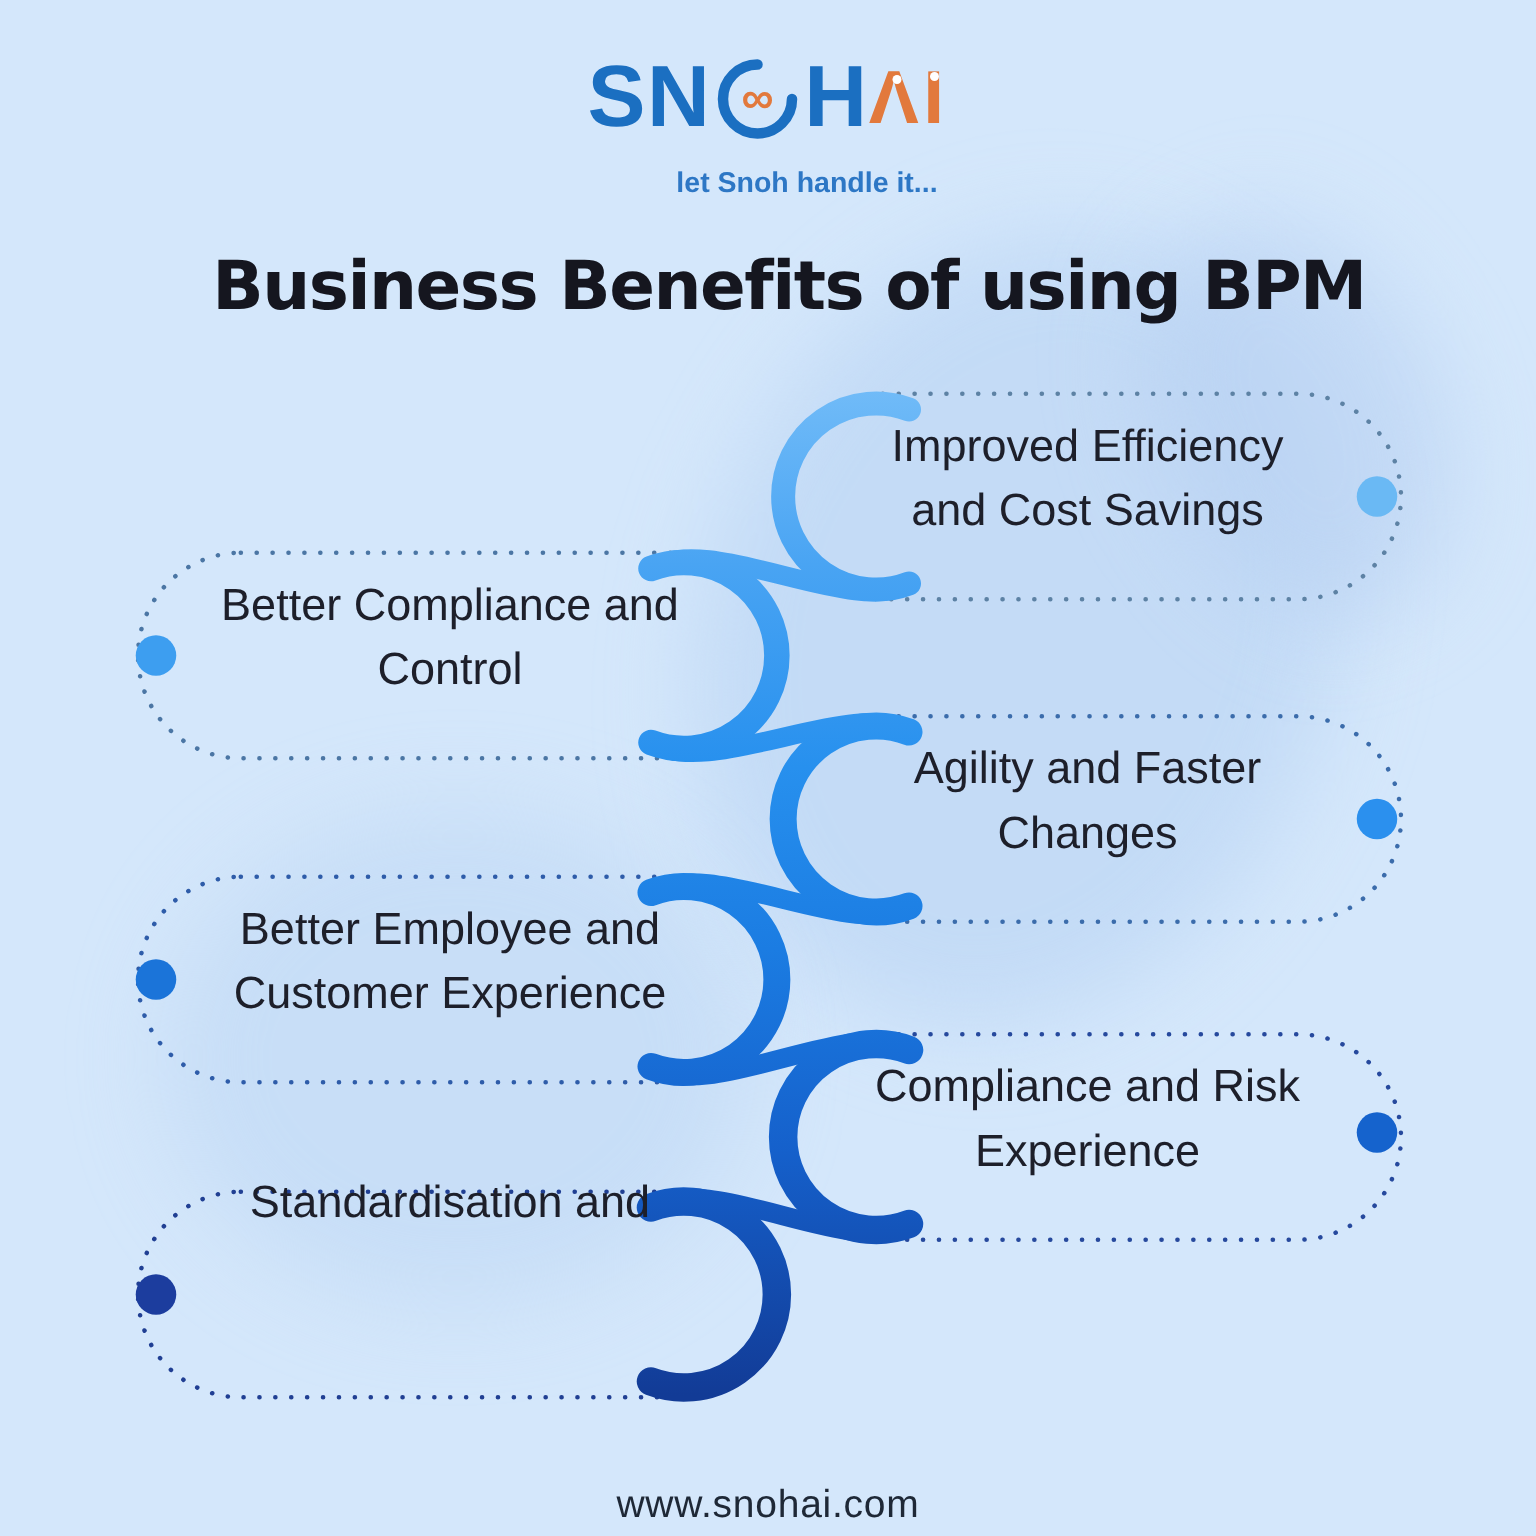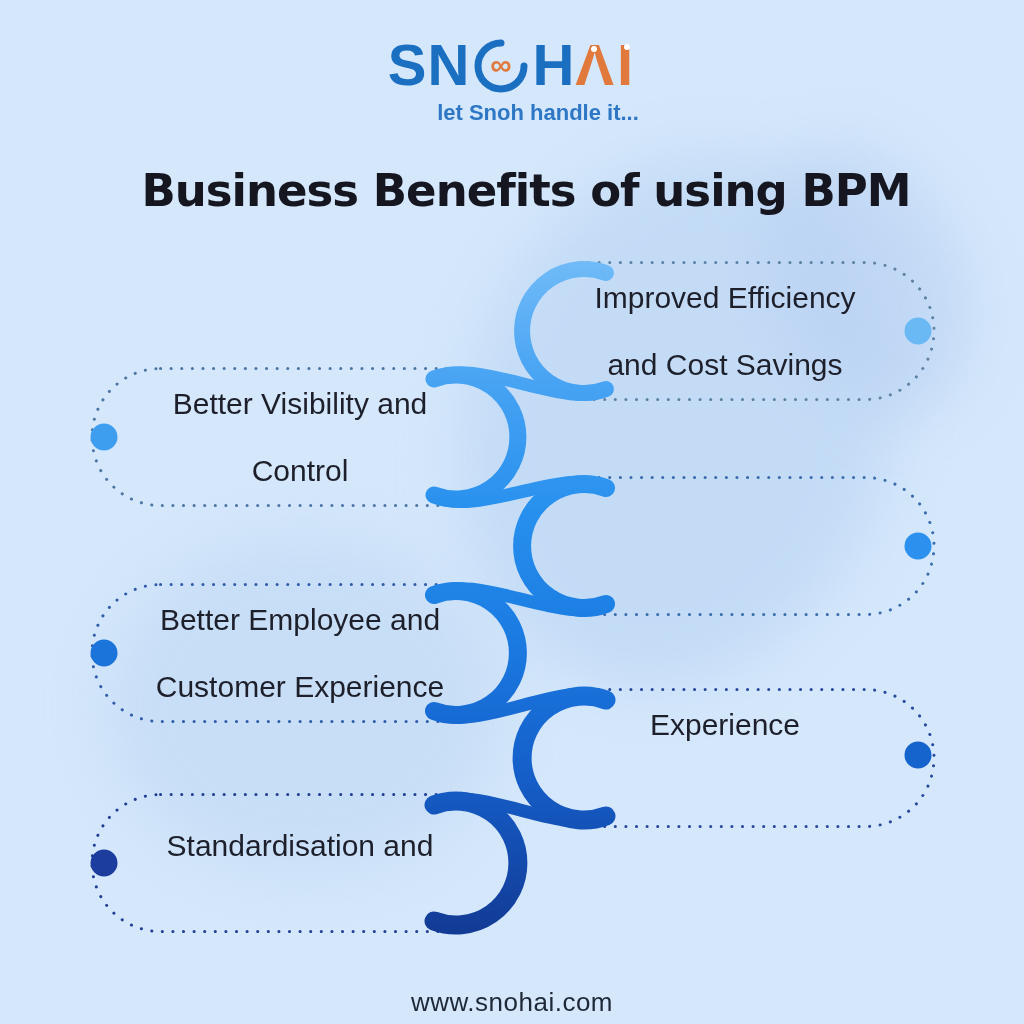--- a/index.html
+++ b/index.html
@@ -19,42 +19,42 @@
   .blob1{top:150px;left:470px;width:420px;height:540px;background:rgba(183,209,242,.55);transform:rotate(18deg);}
   .blob2{top:540px;left:110px;width:390px;height:330px;background:rgba(188,213,244,.5);}
   .blob3{top:140px;left:770px;width:190px;height:280px;background:rgba(183,209,242,.6);transform:rotate(-24deg);}
 
   svg.scene{position:absolute;top:0;left:0;}
 
   
   .header{position:absolute;top:36px;left:0;right:0;display:flex;flex-direction:column;align-items:center;}
   .logo-row{display:flex;align-items:center;line-height:1;}
   .logo-letters{font-size:58px;font-weight:700;color:var(--color-logo_blue);letter-spacing:1px;}
-  .logo-ai{font-size:58px;font-weight:700;color:var(--color-logo_orange);letter-spacing:3px;position:relative;}
+  .logo-ai{font-size:50px;font-weight:700;color:var(--color-logo_orange);letter-spacing:3px;position:relative;}
   .logo-o{width:54px;height:54px;margin:0 4px;position:relative;top:1px;}
   .node-dot{position:absolute;width:6px;height:6px;border-radius:50%;background:#ffffff;}
   .nd1{top:10px;left:16px;}
   .nd2{top:8px;right:6px;}
-  .tagline{font-size:22px;font-weight:700;color:var(--color-tagline);margin-top:6px;transform:translateX(26px);}
+  .tagline{font-size:19px;font-weight:700;color:var(--color-tagline);margin-top:18px;transform:translateX(26px);}
 
   .title{
     position:absolute;top:164px;left:0;right:0;text-align:center;
     font-family:"DejaVu Sans","Liberation Sans",sans-serif;
     font-size:45px;font-weight:800;letter-spacing:-1px;color:var(--color-title);padding-left:28px;
   }
 
   .benefit-text{
-    position:absolute;display:flex;flex-direction:column;align-items:center;justify-content:space-between;
+    position:absolute;display:flex;flex-direction:column;align-items:center;justify-content:flex-start;
     height:110px;text-align:center;
     font-size:30px;line-height:43px;font-weight:500;color:var(--color-body_text);
   }
   .bt-right{left:545px;width:360px;}
   .bt-left{left:115px;width:370px;}
   .bt1{top:276px;} .bt2{top:382px;} .bt3{top:491px;}
-  .bt4{top:598px;} .bt5{top:703px;} .bt6{top:824px;}
+  .bt4{top:598px;} .bt5{top:703px;} .bt6{top:780px;}
 
   .footer{
     position:absolute;top:987px;left:0;right:0;text-align:center;
     font-size:26px;font-weight:500;color:var(--color-footer_text);letter-spacing:.5px;
   }
 </style>
 </head>
 <body>
 
 <div class="canvas">
@@ -123,28 +123,33 @@
     <div class="tagline">let Snoh handle it...</div>
   </div>
 
   <div class="title">Business Benefits of using BPM</div>
 
   <div class="benefit-text bt-right bt1">
     <span>Improved Efficiency</span>
     <span>and Cost Savings</span>
   </div>
   <div class="benefit-text bt-left bt2">
-    <span>Better Visibility and</span>
+    <span>Better Compliance and</span>
     <span>Control</span>
+  </div>
+  <div class="benefit-text bt-right bt3">
+    <span>Agility and Faster</span>
+    <span>Changes</span>
   </div>
   <div class="benefit-text bt-left bt4">
     <span>Better Employee and</span>
     <span>Customer Experience</span>
   </div>
   <div class="benefit-text bt-right bt5">
+    <span>Compliance and Risk</span>
     <span>Experience</span>
   </div>
   <div class="benefit-text bt-left bt6">
     <span>Standardisation and</span>
   </div>
 
   <div class="footer">www.snohai.com</div>
 
 </div>
 

